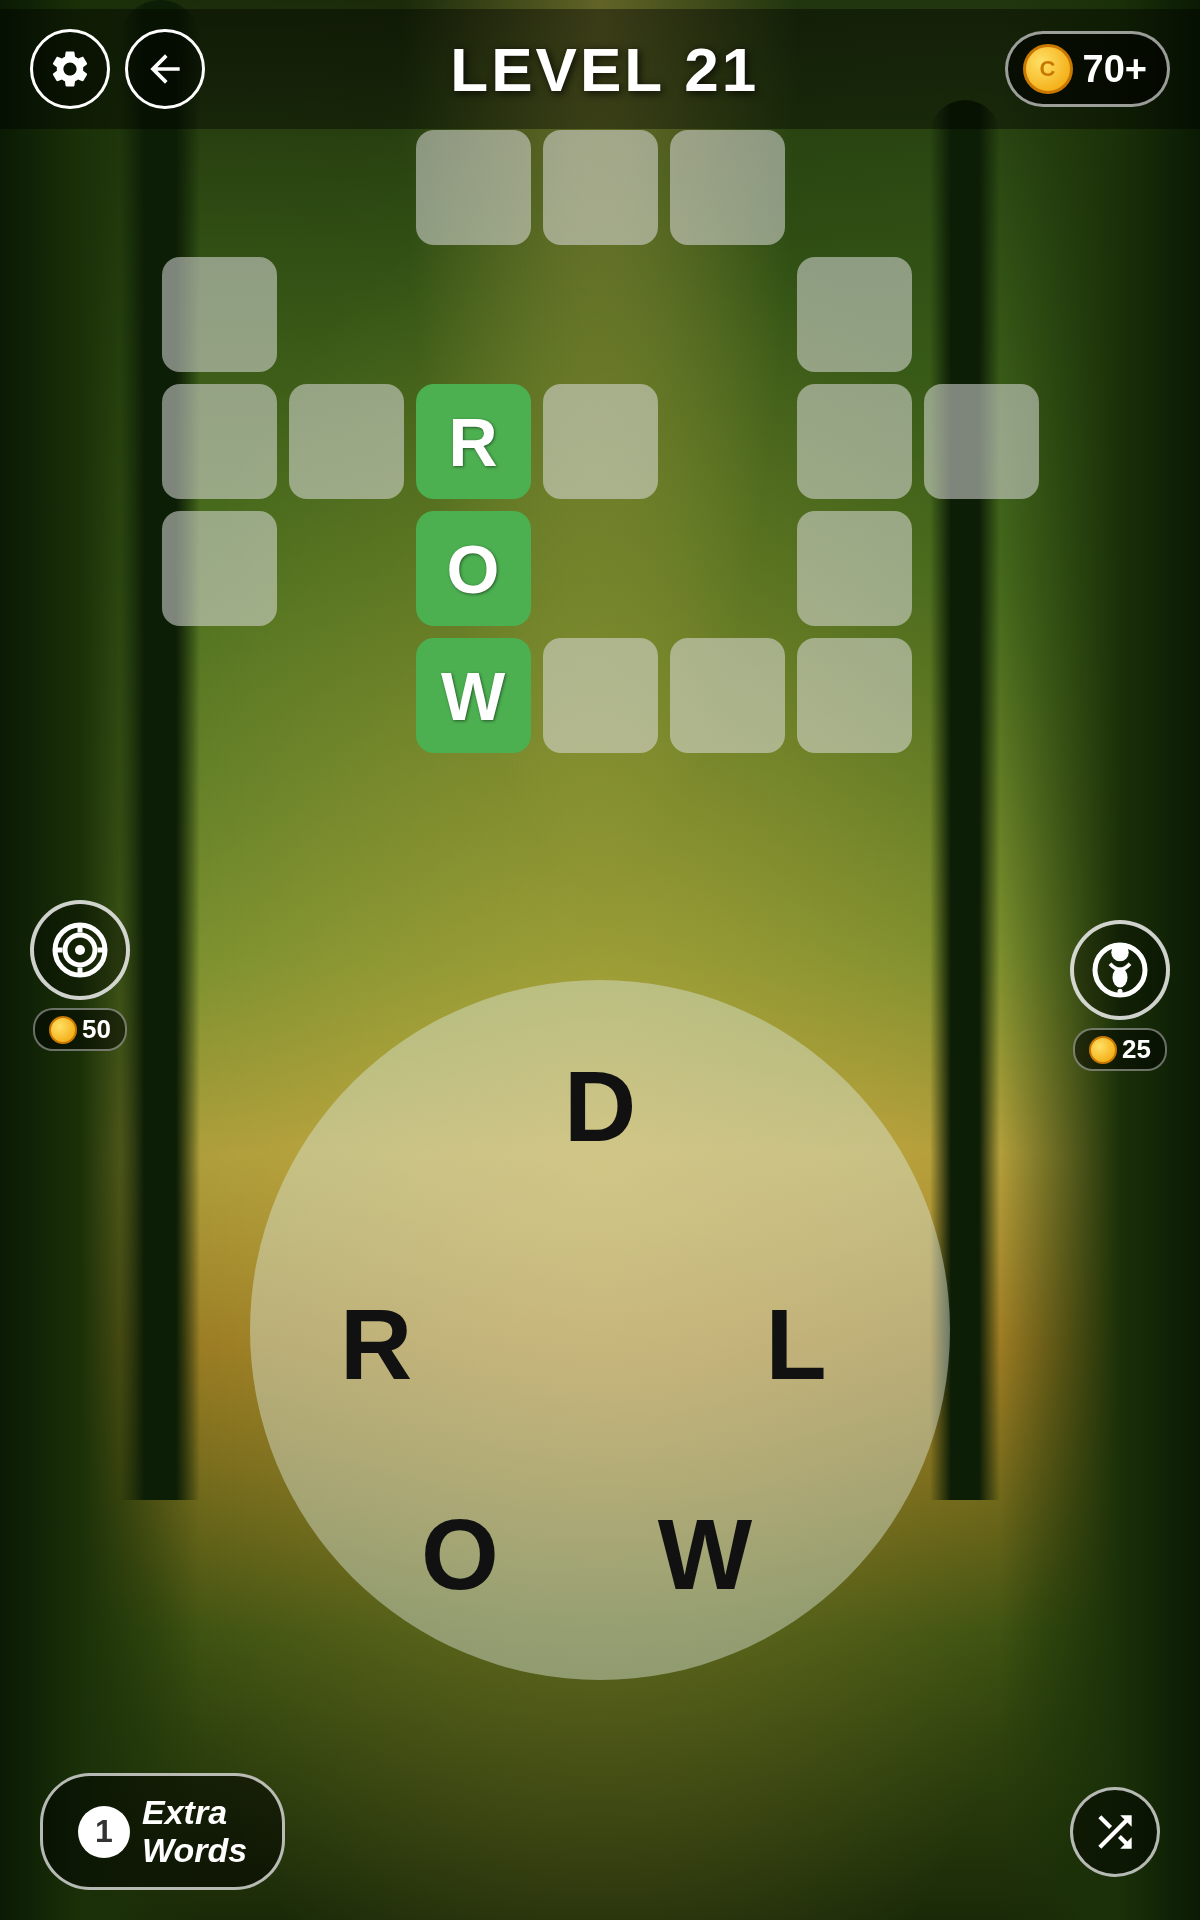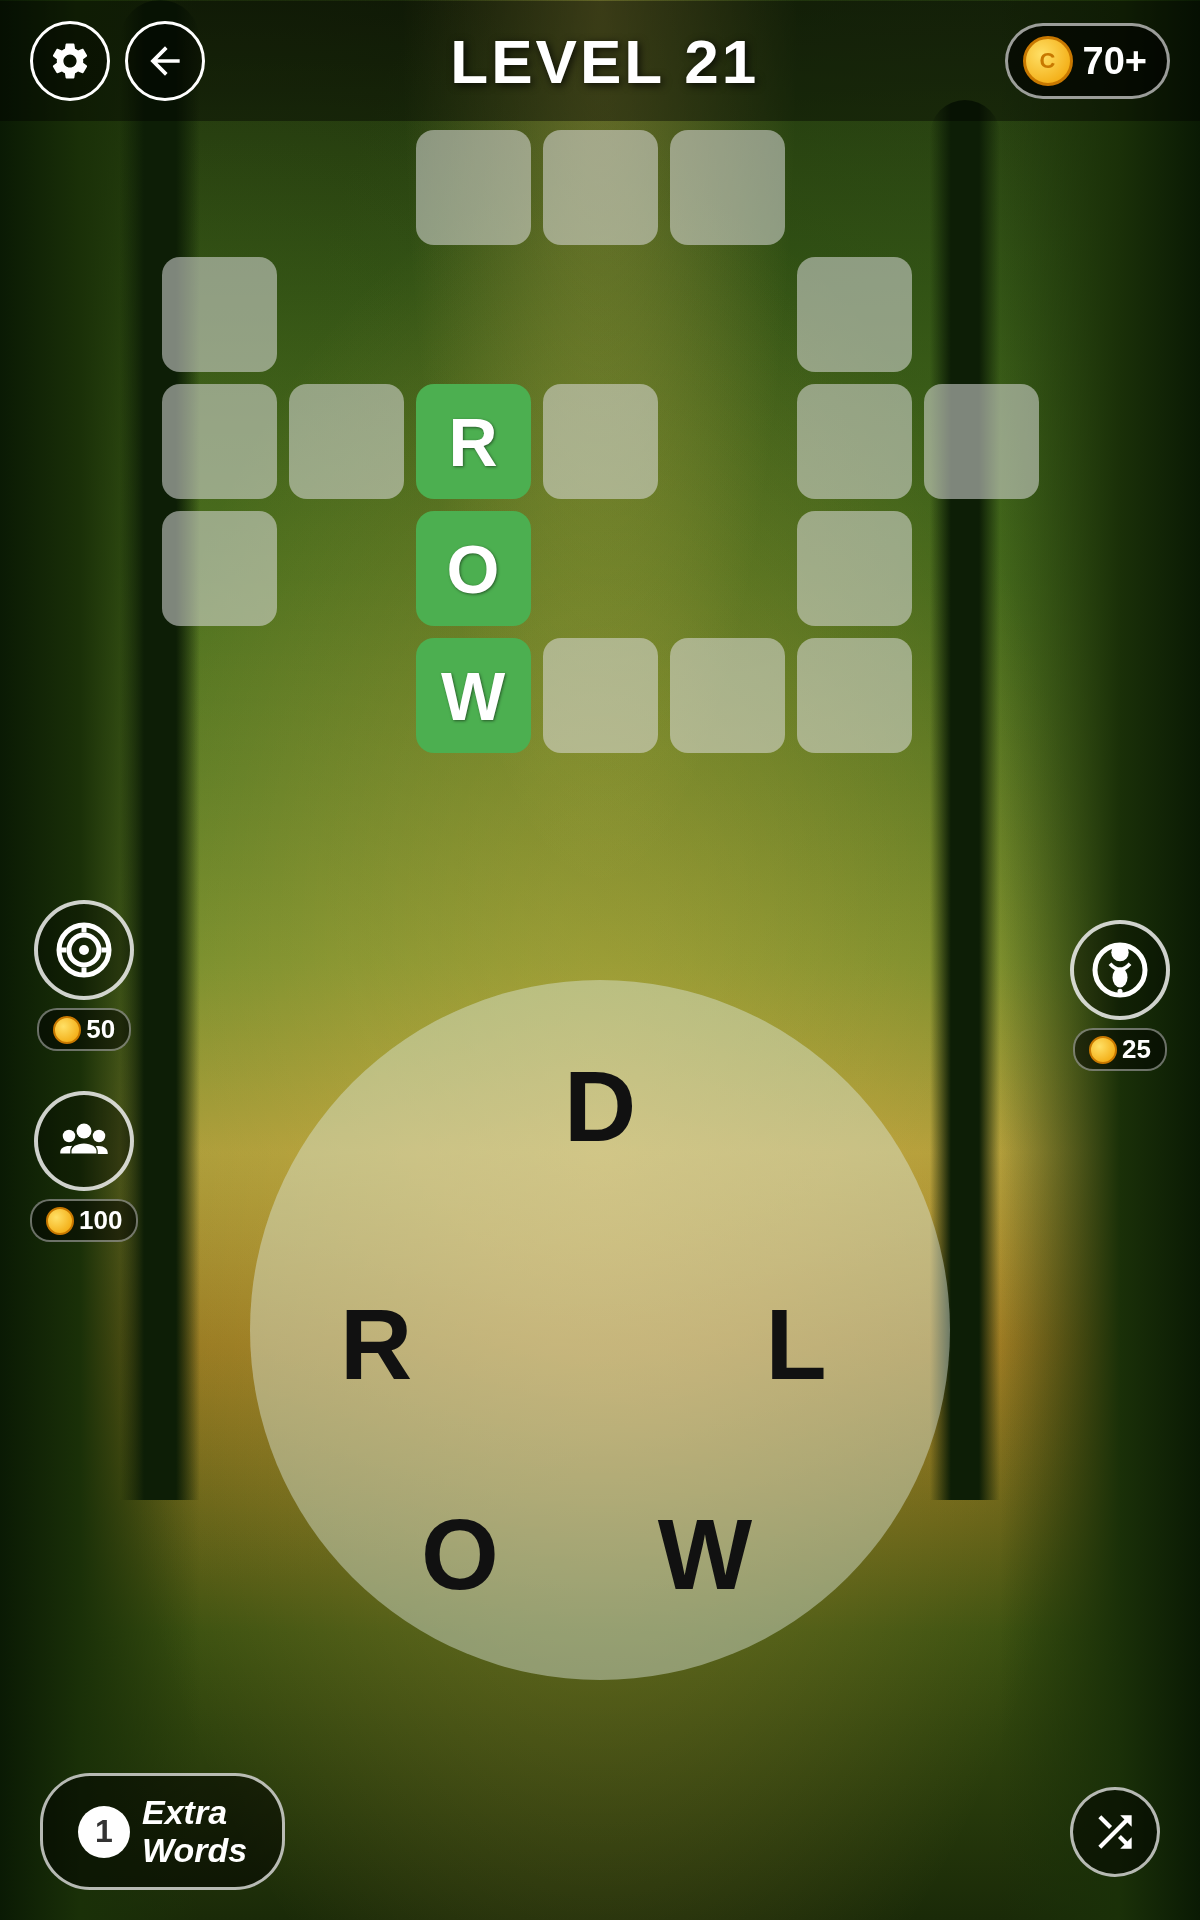--- a/index.html
+++ b/index.html
@@ -56,21 +56,21 @@
       position: absolute;
       top: 0; left: 50%;
       transform: translateX(-50%);
       width: 400px; height: 900px;
       background: radial-gradient(ellipse at 50% 0%, rgba(255,220,100,0.3) 0%, transparent 70%);
     }
 
     
     #top-bar {
       position: absolute;
-      top: 1px; left: 0; right: 0;
+      top: 9px; left: 0; right: 0;
       height: 120px;
       background: rgba(0,0,0,0.4);
       display: flex;
       align-items: center;
       justify-content: space-between;
       padding: 0 30px;
       z-index: 10;
     }
 
     .top-left-icons {
@@ -177,21 +177,21 @@
       background: transparent;
       pointer-events: none;
     }
 
     
     .powerup-left {
       position: absolute;
       left: 30px;
       top: 900px;
       display: flex;
-      flex-direction: column;
+      flex-direction: row;
       gap: 40px;
       z-index: 10;
     }
 
     .powerup-right {
       position: absolute;
       right: 30px;
       top: 920px;
       z-index: 10;
     }
@@ -418,36 +418,20 @@
         <line x1="2" y1="12" x2="5" y2="12" stroke="white" stroke-width="2"></line>
         <line x1="19" y1="12" x2="22" y2="12" stroke="white" stroke-width="2"></line>
       </svg>
     </div>
     <div class="powerup-cost">
       <div class="cost-coin"></div>
       <span>50</span>
     </div>
   </div>
 
-  <div class="powerup-btn">
-    <div class="powerup-icon-circle">
-      <svg width="60" height="60" viewBox="0 0 24 24" fill="white">
-        <circle cx="12" cy="8" r="3" fill="white"></circle>
-        <circle cx="6" cy="10" r="2.5" fill="white"></circle>
-        <circle cx="18" cy="10" r="2.5" fill="white"></circle>
-        <path d="M12 13c-3 0-5 1.5-5 3v1h10v-1c0-1.5-2-3-5-3z" fill="white"></path>
-        <path d="M6 14c-2 0-3.5 1-3.5 2.5v.5h4v-1c0-.8.3-1.5.8-2.1C7 14 6.5 14 6 14z" fill="white"></path>
-        <path d="M18 14c-.5 0-1 0-1.3.1.5.6.8 1.3.8 2.1v1h4v-.5c0-1.5-1.5-2.7-3.5-2.7z" fill="white"></path>
-      </svg>
-    </div>
-    <div class="powerup-cost">
-      <div class="cost-coin"></div>
-      <span>100</span>
-    </div>
-  </div>
 </div>
 
 <div class="powerup-right">
   <div class="powerup-btn">
     <div class="powerup-icon-circle">
       <svg width="60" height="60" viewBox="0 0 24 24" fill="white">
         <circle cx="12" cy="12" r="10" stroke="white" stroke-width="2" fill="none"></circle>
         <circle cx="12" cy="5" r="3.5" fill="white"></circle>
         <path d="M8 9.5 Q12 14 16 9.5" stroke="white" stroke-width="1.5" fill="none"></path>
         <ellipse cx="12" cy="15" rx="3" ry="4" fill="white"></ellipse>

